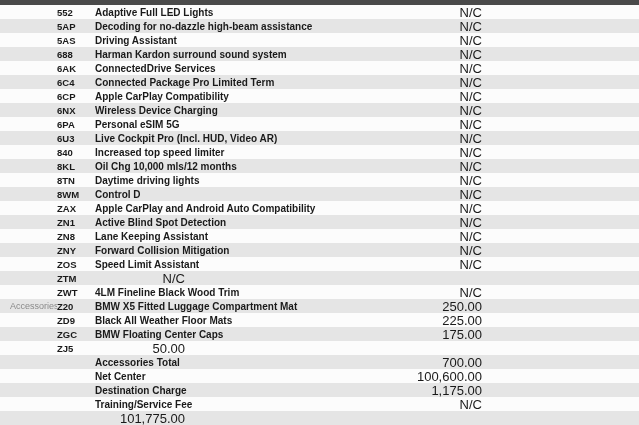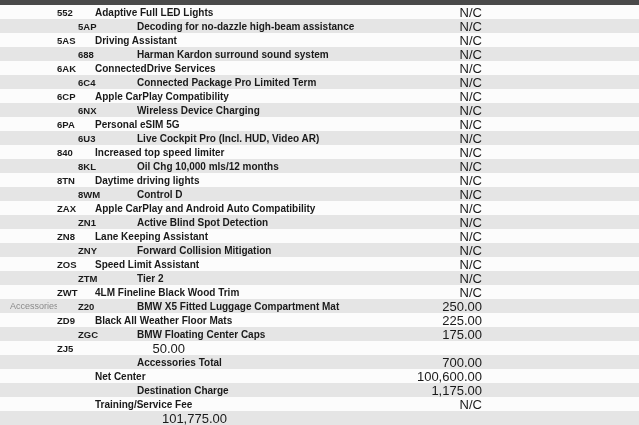--- a/index.html
+++ b/index.html
@@ -19,21 +19,21 @@
   .options-table-body { width: 100%; }
   .option-row {
     display: flex;
     align-items: center;
     height: 14px;
     width: 639px;
     box-sizing: border-box;
     padding-right: 157px;
   }
   .option-row.even { background: #fcfcfc; }
-  .option-row.odd  { background: #e5e5e5; gap: 21px; }
+  .option-row.odd  { background: #e5e5e5; }
   .cell-category {
     width: 57px;
     box-sizing: border-box;
     padding-left: 10px;
     font-size: 9px;
     color: #8a8a8a;
     white-space: nowrap;
     overflow: hidden;
   }
   .cell-code {
@@ -177,21 +177,20 @@
   </div>
       <div class="option-row even">
     <div class="cell-category"></div>
     <div class="cell-code">ZOS</div>
     <div class="cell-desc">Speed Limit Assistant</div>
     <div class="cell-price">N/C</div>
   </div>
       <div class="option-row odd">
     <div class="cell-category"></div>
     <div class="cell-code">ZTM</div>
-    <div class="cell-desc">Tier 2</div>
     <div class="cell-price">N/C</div>
   </div>
       <div class="option-row even">
     <div class="cell-category"></div>
     <div class="cell-code">ZWT</div>
     <div class="cell-desc">4LM Fineline Black Wood Trim</div>
     <div class="cell-price">N/C</div>
   </div>
       <div class="option-row odd">
     <div class="cell-category">Accessories</div>

